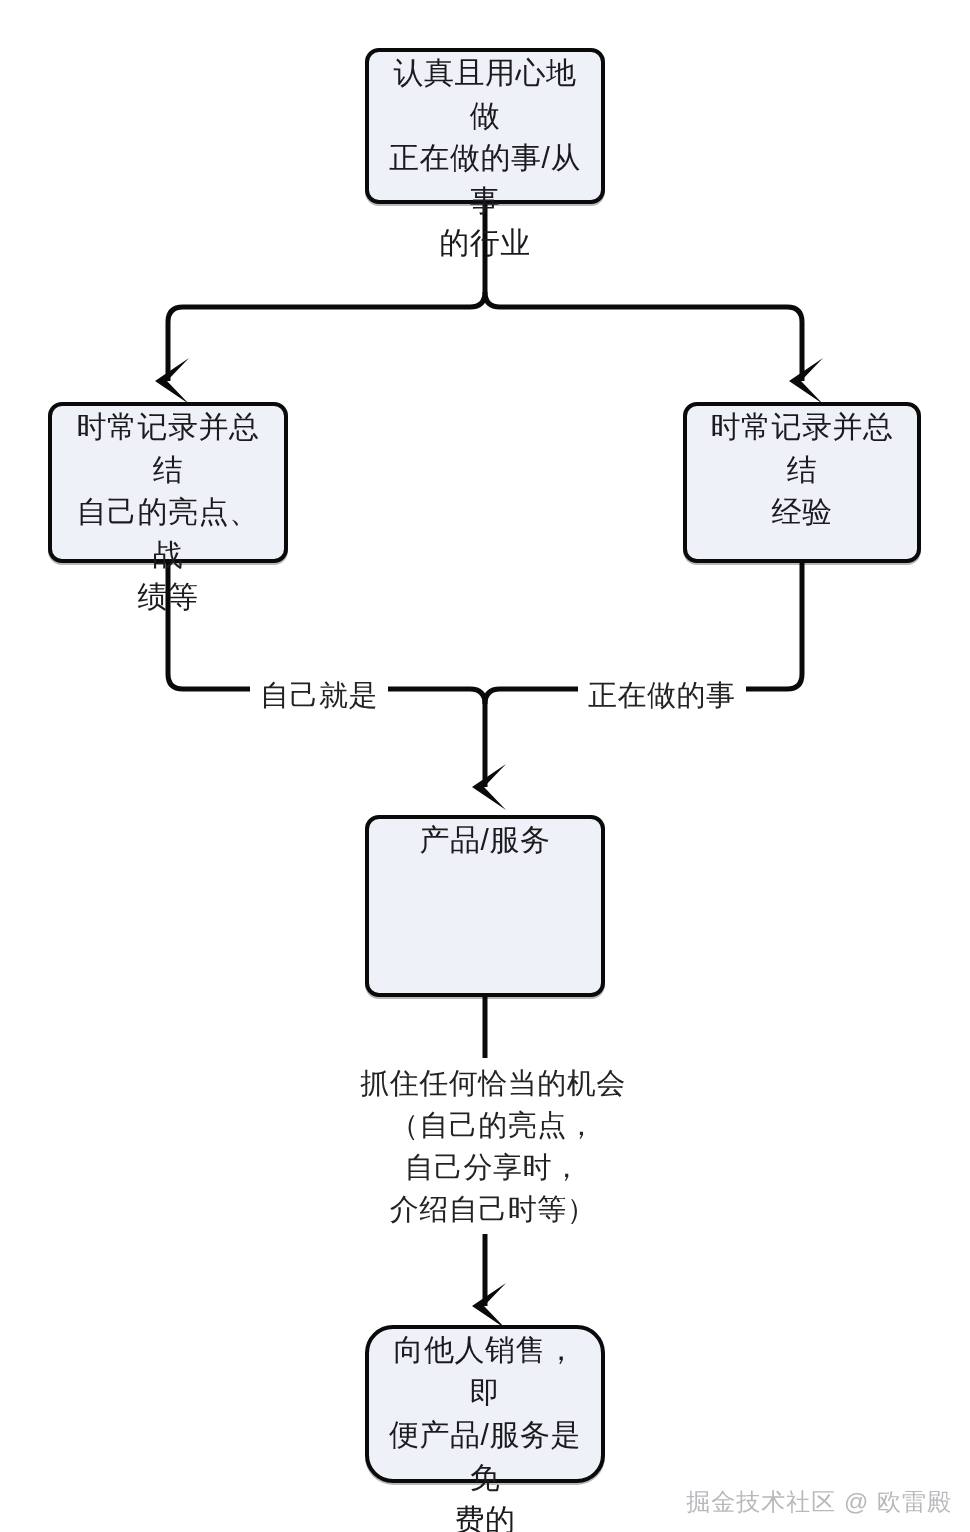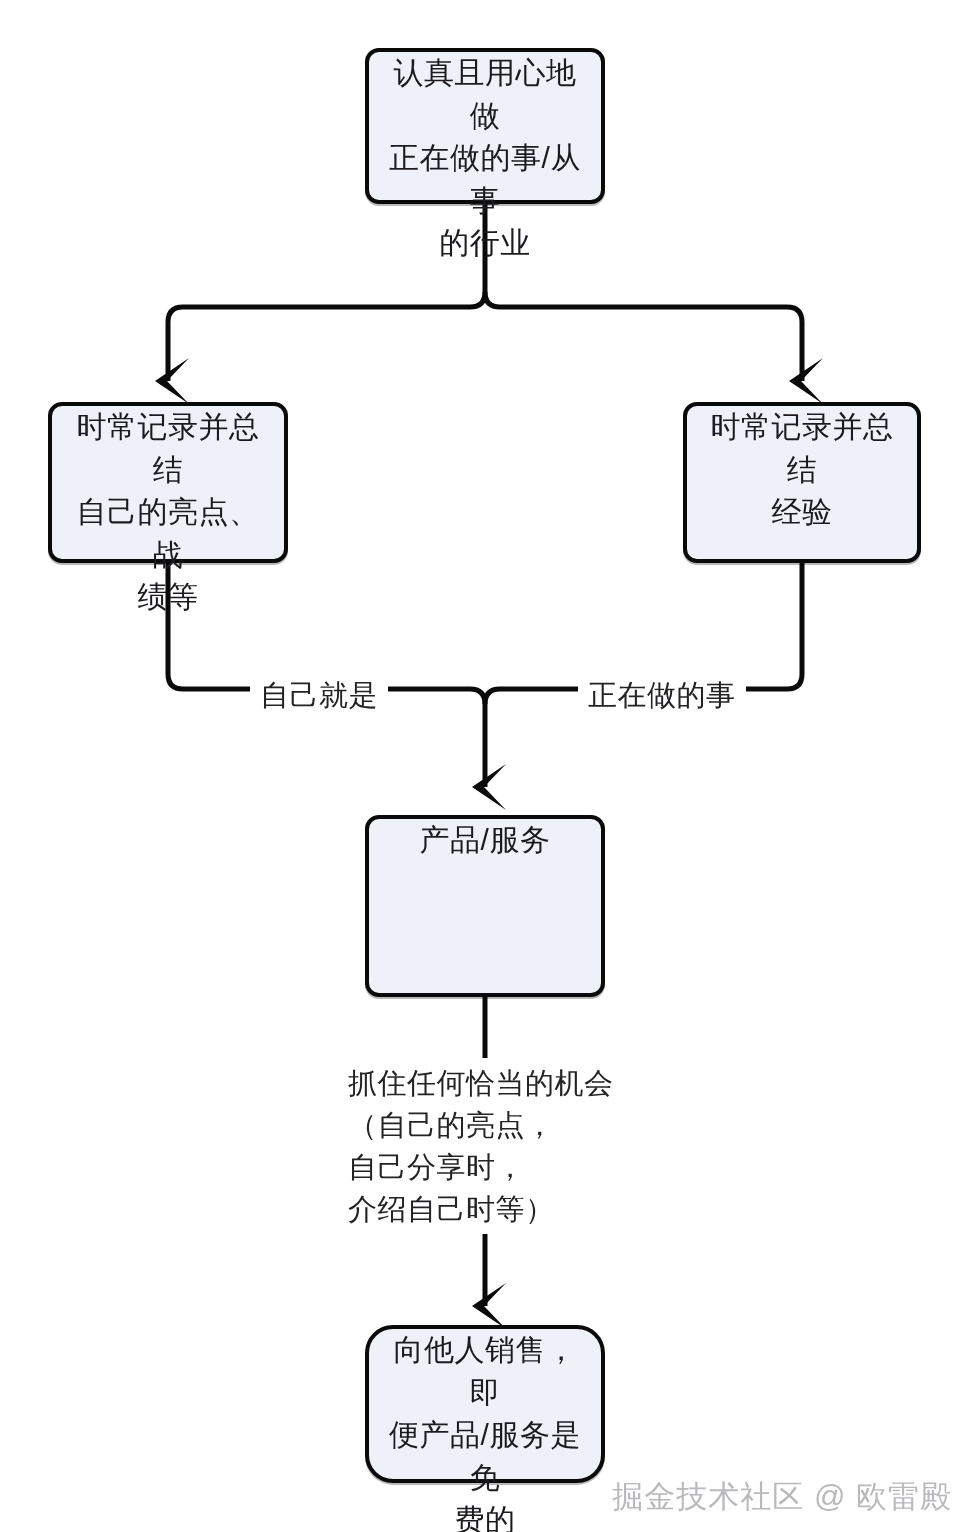--- a/index.html
+++ b/index.html
@@ -50,34 +50,35 @@
   #node-right   { left: 683px; top: 402px;  width: 238px; height: 161px; }
   #node-middle  { left: 365px; top: 815px;  width: 240px; height: 182px; }
   #node-bottom  { left: 365px; top: 1325px; width: 240px; height: 158px; border-radius: 28px; }
 
   .edge-label {
     position: absolute;
     background: #ffffff;
     color: #232326;
     font-size: 29px;
     line-height: 1.45;
+    text-align: center;
     white-space: pre-line;
     z-index: 4;
     padding: 2px 10px;
     letter-spacing: 0.5px;
   }
   #label-self    { left: 250px; top: 672px; }
   #label-package { left: 578px; top: 672px; }
   #label-chance  { left: 340px; top: 1058px; width: 290px; padding: 4px 8px; }
 
   #watermark {
     position: absolute;
     right: 18px;
     bottom: 14px;
-    font-size: 31px;
+    font-size: 24px;
     color: #b9b9bd;
     letter-spacing: 1px;
     z-index: 5;
     white-space: nowrap;
   }
 </style>
 </head>
 <body>
 
 <div id="canvas">

